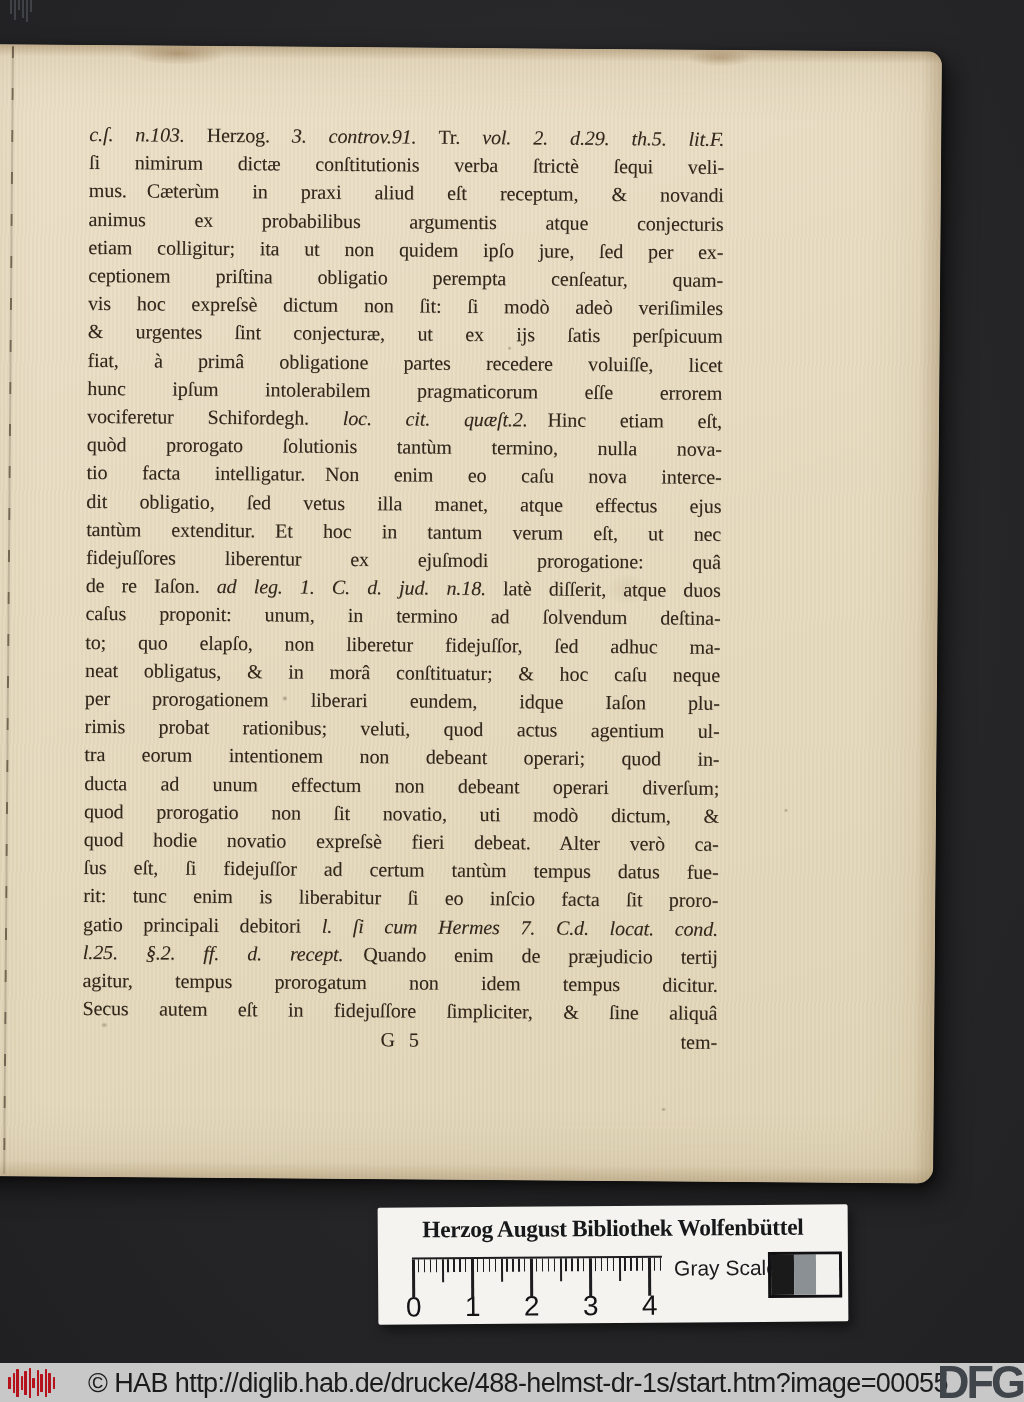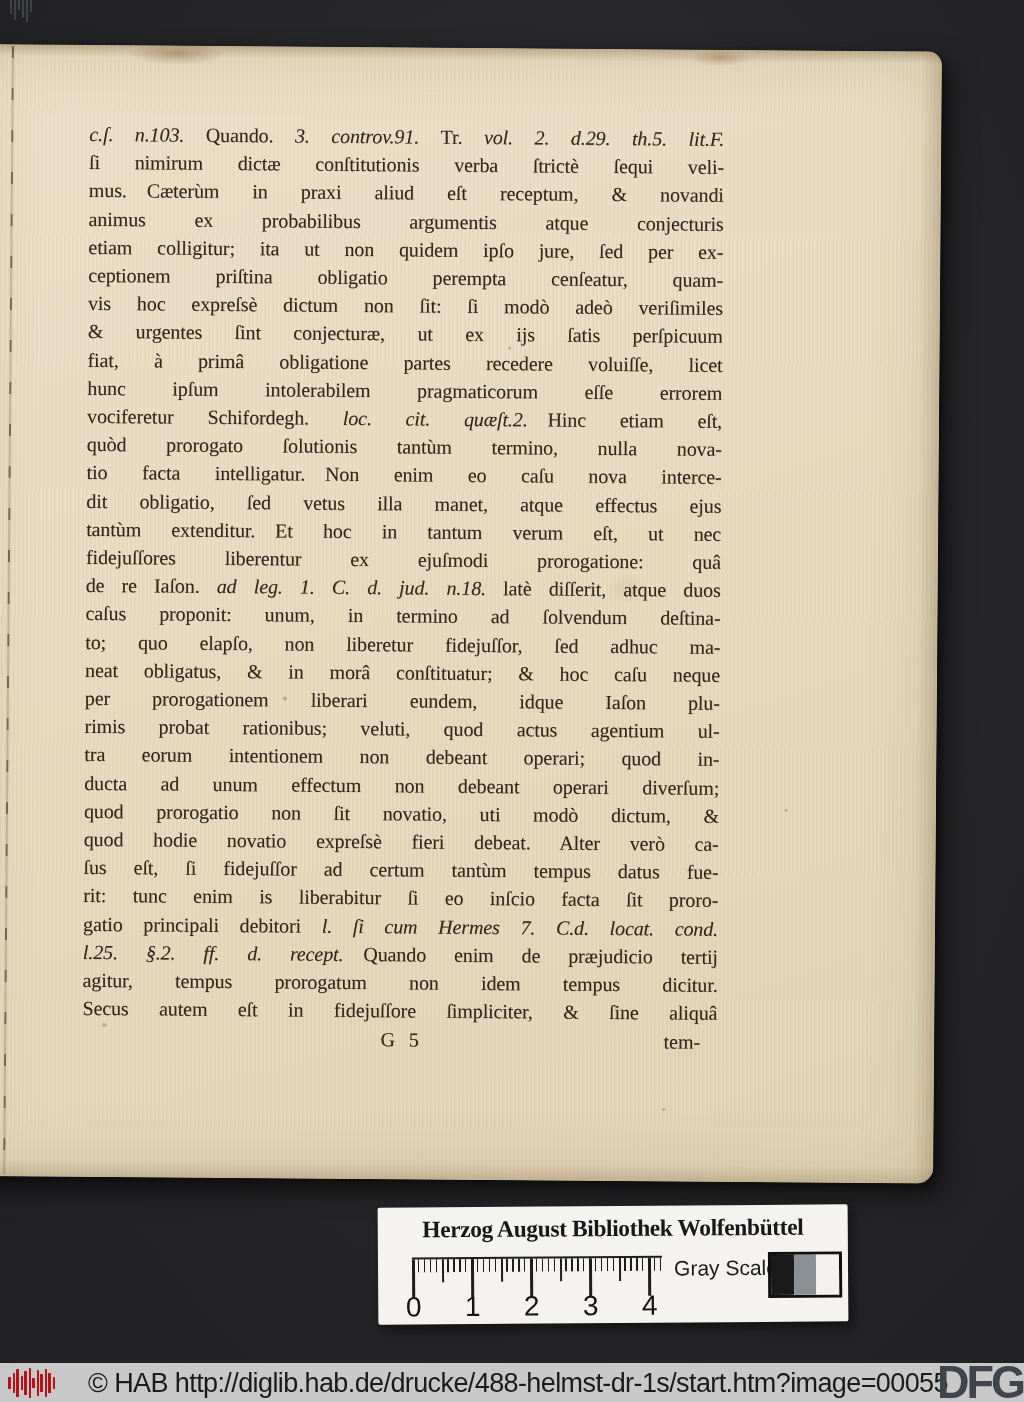--- a/index.html
+++ b/index.html
@@ -49,21 +49,21 @@
     text-shadow:0.3px 0.3px 0 rgba(49,39,27,.30);
   }
   .tline{text-align:justify;text-align-last:justify;white-space:nowrap;}
   .tline em{font-style:italic;}
   .signature-row{
     position:absolute;left:118px;top:981px;width:635px;height:29px;
     font-family:"Liberation Serif","DejaVu Serif",serif;
     font-size:20px;color:#31271b;text-shadow:0.3px 0.3px 0 rgba(49,39,27,.30);
   }
   .sig-mark{position:absolute;left:50%;transform:translateX(-50%);word-spacing:9px;}
-  .catchword{position:absolute;right:17px;}
+  .catchword{position:absolute;right:0;}
   
   .faint-barcode{position:absolute;left:10px;top:0;height:22px;display:flex;align-items:flex-start;gap:2px;opacity:.4;}
   .faint-barcode i{display:block;width:2px;background:#6a7078;}
   .faint-barcode i:nth-child(1){height:14px}.faint-barcode i:nth-child(2){height:20px}
   .faint-barcode i:nth-child(3){height:10px}.faint-barcode i:nth-child(4){height:18px}
   .faint-barcode i:nth-child(5){height:22px}.faint-barcode i:nth-child(6){height:12px}
   
   .ruler-card{
     position:absolute;left:378px;top:1206px;width:470px;height:117px;
     background:#f4f3f0;border-radius:2px;
@@ -120,21 +120,21 @@
       <i></i>
       <i></i>
       <i></i>
   </div>
 
   <div class="paper">
     <div class="stains"></div>
     <div class="page-edge-line"></div>
 
     <div class="text-block">
-        <div class="tline"><em>c.ſ. n.103. </em><span>Quando. </span><em>3. controv.91. </em><span>Tr. </span><em>vol. 2. d.29. th.5. lit.F.</em></div>
+        <div class="tline"><em>c.ſ. n.103. </em><span>Herzog. </span><em>3. controv.91. </em><span>Tr. </span><em>vol. 2. d.29. th.5. lit.F.</em></div>
         <div class="tline"><span>ſi nimirum dictæ conſtitutionis verba ſtrictè ſequi veli-</span></div>
         <div class="tline"><span>mus. Cæterùm in praxi aliud eſt receptum, &amp; novandi</span></div>
         <div class="tline"><span>animus ex probabilibus argumentis atque conjecturis</span></div>
         <div class="tline"><span>etiam colligitur; ita ut non quidem ipſo jure, ſed per ex-</span></div>
         <div class="tline"><span>ceptionem priſtina obligatio perempta cenſeatur, quam-</span></div>
         <div class="tline"><span>vis hoc expreſsè dictum non ſit: ſi modò adeò veriſimiles</span></div>
         <div class="tline"><span>&amp; urgentes ſint conjecturæ, ut ex ijs ſatis perſpicuum</span></div>
         <div class="tline"><span>fiat, à primâ obligatione partes recedere voluiſſe, licet</span></div>
         <div class="tline"><span>hunc ipſum intolerabilem pragmaticorum eſſe errorem</span></div>
         <div class="tline"><span>vociferetur Schifordegh. </span><em>loc. cit. quæſt.2.</em><span> Hinc etiam eſt,</span></div>

